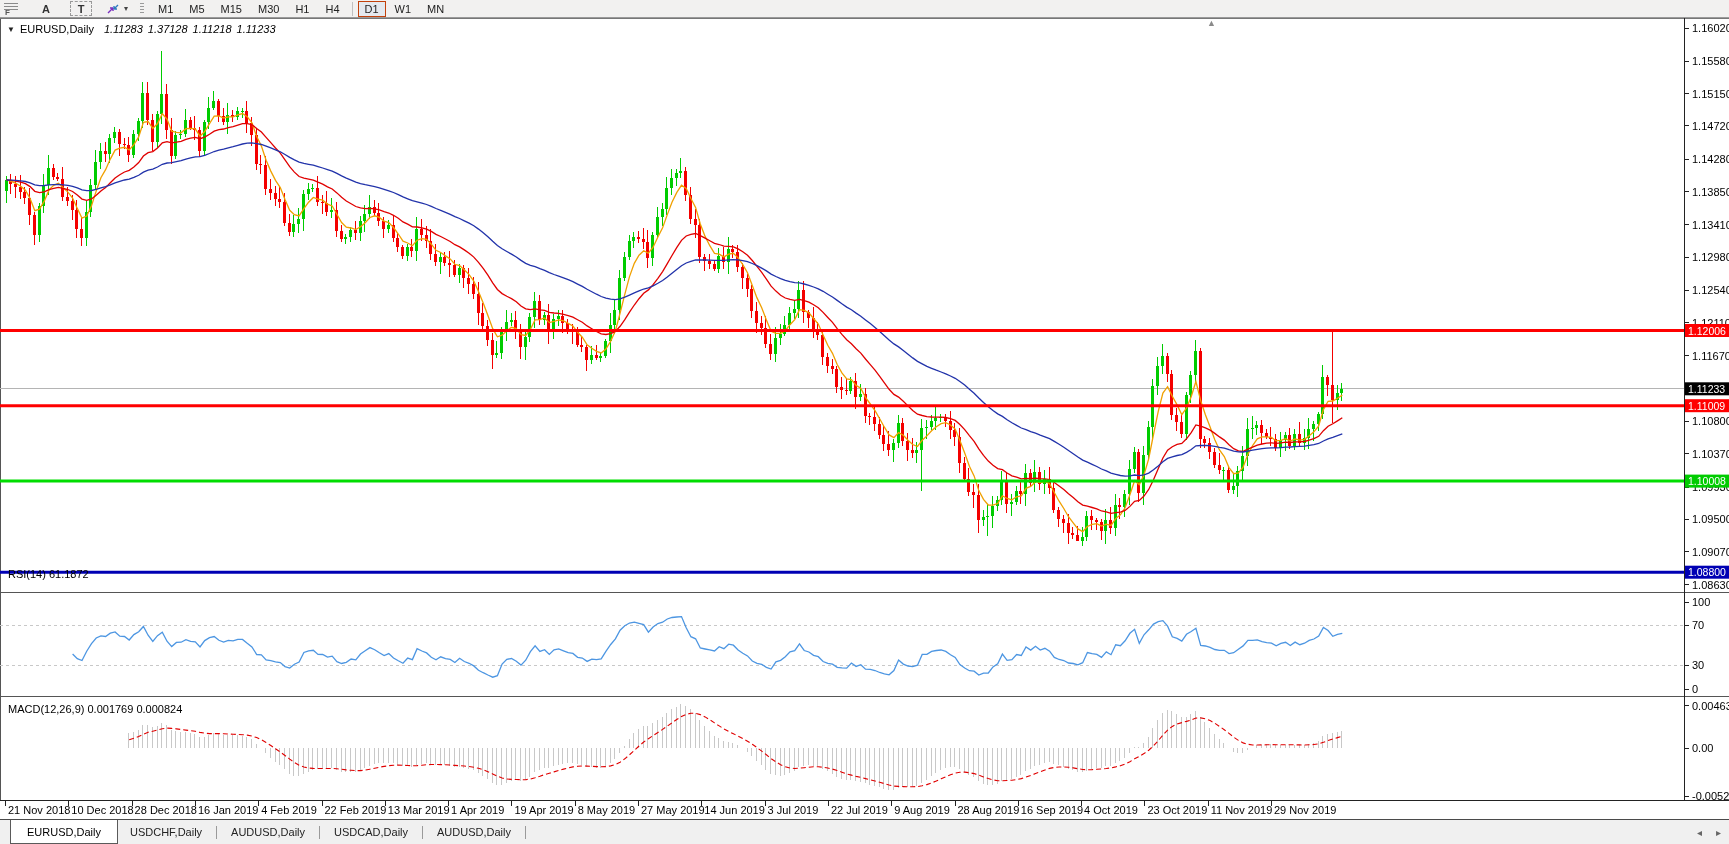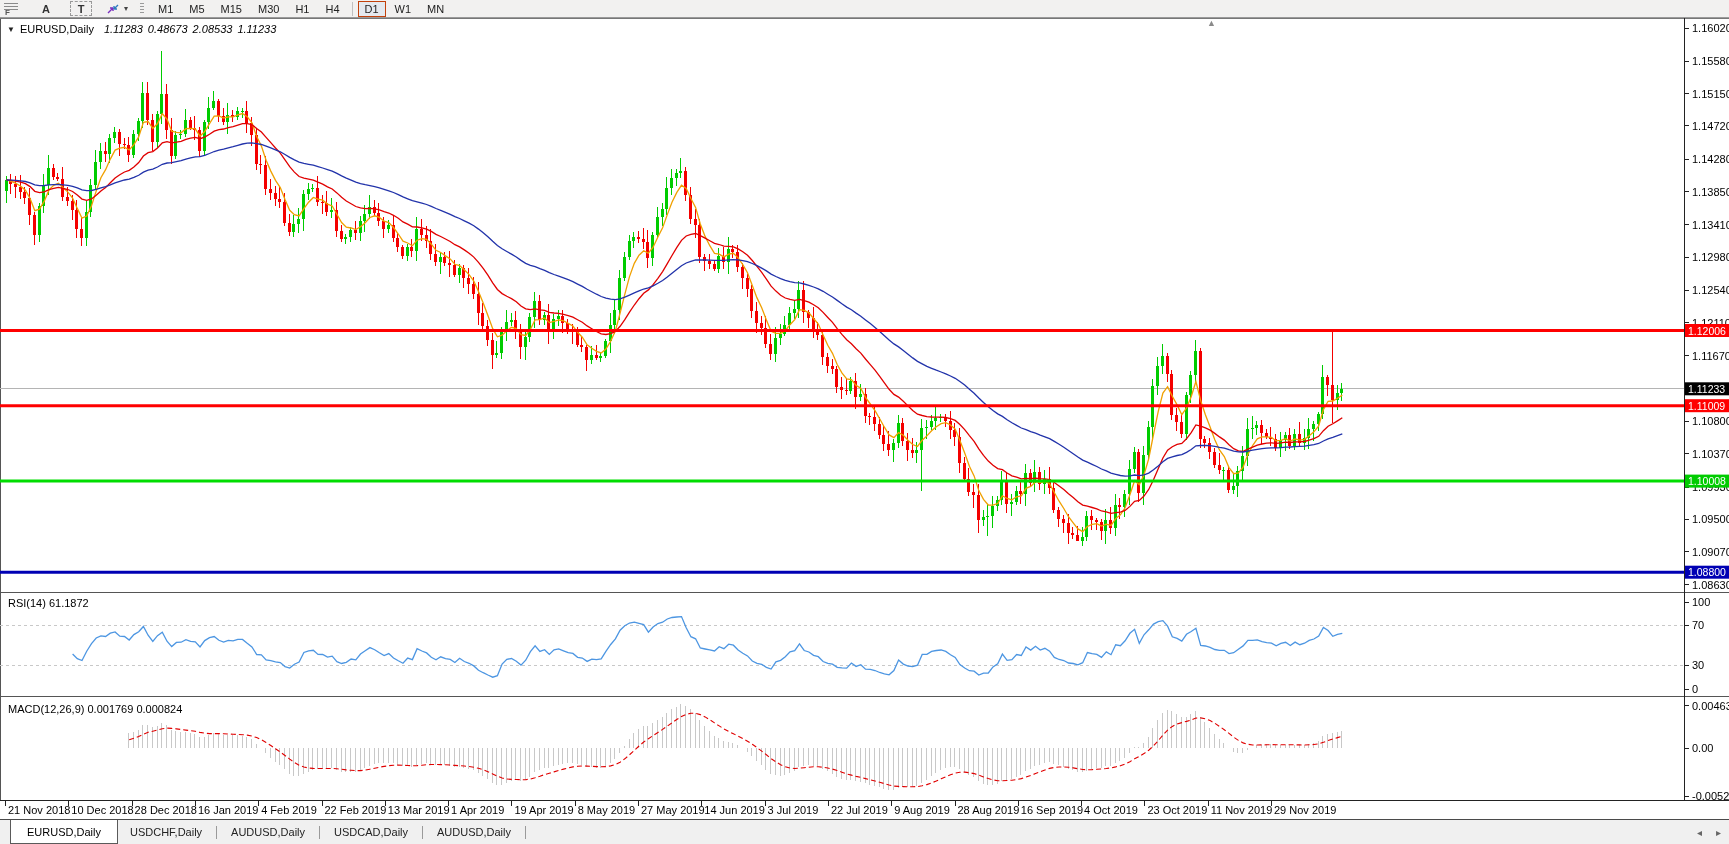--- a/index.html
+++ b/index.html
@@ -224,26 +224,26 @@
         </g>
         <g>
           <rect x="1685" y="364.3" width="44" height="13" fill="#000000"></rect>
           <text x="1688" y="374.8" font-size="10.5" fill="#fff">1.11233</text>
         </g>
       </svg>
     <div class="title">
       <span class="caret">▼</span>
       <span class="sym">EURUSD,Daily</span>
       <span class="num">1.11283</span>
-      <span class="num">0.48673</span>
-      <span class="num">2.08533</span>
+      <span class="num">1.37128</span>
+      <span class="num">1.11218</span>
       <span class="num">1.11233</span>
     </div>
     <div class="shiftmark" style="left: 1207px; top: 1px;">▲</div>
-    <div class="paneLabel" style="top:579px">RSI(14) 61.1872</div>
+    <div class="paneLabel" style="top:550px">RSI(14) 61.1872</div>
     <div class="paneLabel" style="top:685px">MACD(12,26,9) 0.001769 0.000824</div>
   </div>
 
   <div class="tabbar">
     <div id="tabs">
         <div class="tab active">EURUSD,Daily</div>
         <div class="tab">USDCHF,Daily</div>
         <div class="tabsep"></div>
         <div class="tab">AUDUSD,Daily</div>
         <div class="tabsep"></div>

